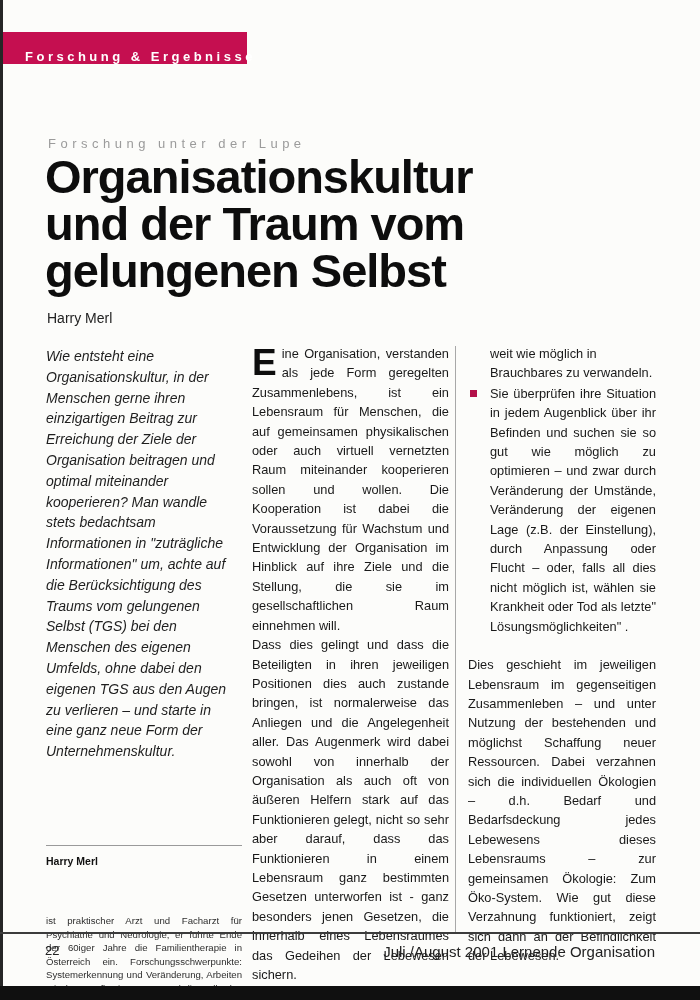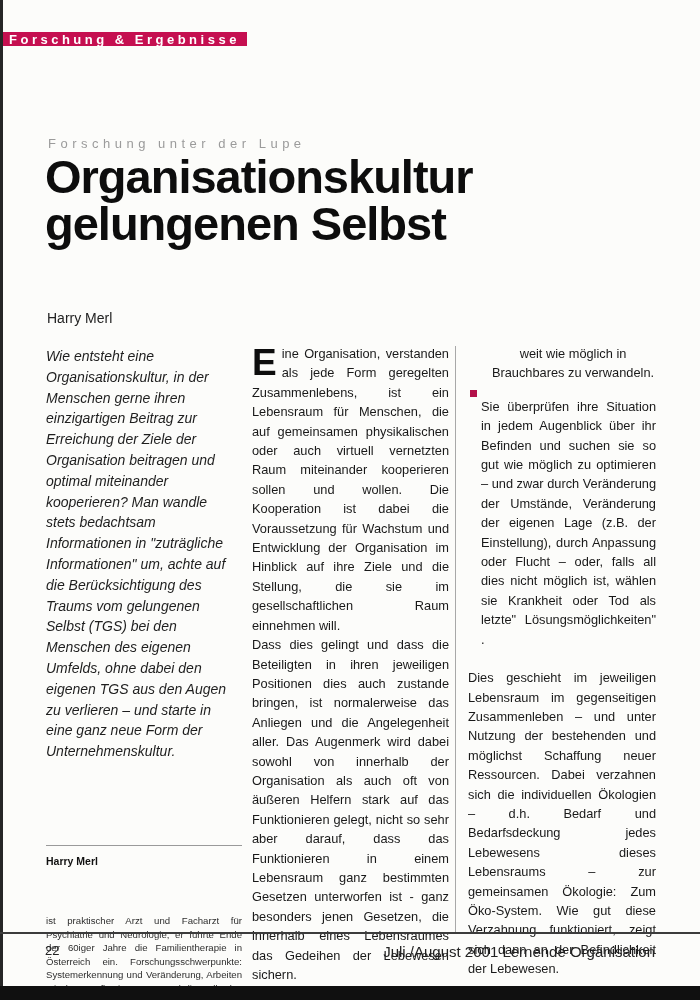--- a/index.html
+++ b/index.html
@@ -6,22 +6,22 @@
   .page{
     position:relative;width:700px;height:1000px;margin:0 auto;
     background:#fcfcfa;overflow:hidden;
     font-family:"Liberation Sans","DejaVu Sans",sans-serif;
     color:#1c1c1c;
   }
   .scan-edge-left{position:absolute;left:0;top:0;width:3px;height:100%;background:#262626;}
   .scan-edge-bottom{position:absolute;left:0;bottom:0;width:100%;height:14px;background:#101010;}
 
   .banner{
-    position:absolute;left:3px;top:32px;width:244px;height:14px;
-    display:flex;align-items:flex-start;padding-left:6px;box-sizing:border-box;
+    position:absolute;left:3px;top:32px;width:244px;height:32px;
+    display:flex;align-items:flex-end;padding-left:22px;box-sizing:border-box;
   }
   .banner span{
     color:#ffffff;font-size:13px;font-weight:700;letter-spacing:3.5px;white-space:nowrap;
   }
   .kicker{
     position:absolute;left:48px;top:136px;
     color:#9b9b9b;font-size:13px;letter-spacing:4.5px;white-space:nowrap;
   }
   .title{
     position:absolute;left:45px;top:153px;width:560px;
@@ -45,24 +45,24 @@
   
   .col{position:absolute;top:344px;font-size:12.8px;line-height:19.4px;color:#191919;text-align:justify;}
   .col-mid{left:252px;width:197px;}
   .col-right{left:468px;width:188px;}
   .divider{position:absolute;left:455px;top:346px;width:1px;height:586px;background:#a8a8a8;}
 
   .dropcap{float:left;font-weight:700;font-size:37px;line-height:31px;margin:3px 5px 0 0;color:#0d0d0d;}
   .para{margin:0 0 0 0;}
   .gap{height:19px;}
 
-  .bullet-row{display:flex;margin-top:1px;flex-direction:column;}
+  .bullet-row{display:flex;margin-top:1px;}
   .bullet-sq{flex:0 0 7px;width:7px;height:7px;margin:6px 0 0 2px;background:#b31049;}
   .bullet-text{flex:1;padding-left:13px;text-align:justify;}
-  .bullet-cont{padding-left:22px;text-align:center;}
+  .bullet-cont{padding-left:22px;text-align:left;}
 
   .subhead{font-size:13.4px;line-height:18.5px;font-weight:700;color:#0f0f0f;text-align:left;margin:10px 0 4px 0;}
 
   
   .footer-rule{position:absolute;left:0;top:932px;width:700px;height:2px;background:#3c3c3c;}
   .page-number{position:absolute;left:45px;top:943px;font-size:13px;color:#222;}
   .issue{position:absolute;right:45px;top:943px;font-size:15px;color:#222;}
 </style>
 </head>
 <body>
@@ -72,20 +72,21 @@
   <div class="scan-edge-left"></div>
 
   <div class="banner" style="background:#c50f50;">
     <span>Forschung &amp; Ergebnisse</span>
   </div>
 
   <div class="kicker">Forschung unter der Lupe</div>
 
   <h1 class="title" style="margin:0;">
     <span>Organisationskultur</span>
+    <span>und der Traum vom</span>
     <span>gelungenen Selbst</span>
   </h1>
 
   <div class="author">Harry Merl</div>
 
   <div class="intro">Wie entsteht eine Organisationskultur, in der Menschen gerne ihren einzigartigen Beitrag zur Erreichung der Ziele der Organisation beitragen und optimal miteinander kooperieren? Man wandle stets bedachtsam Informationen in "zuträgliche Informationen" um, achte auf die Berücksichtigung des Traums vom gelungenen Selbst (TGS) bei den Menschen des eigenen Umfelds, ohne dabei den eigenen TGS aus den Augen zu verlieren – und starte in eine ganz neue Form der Unternehmenskultur.</div>
 
   <div class="bio">
     <div class="bio-name">Harry Merl</div>
     <div class="bio-text">ist praktischer Arzt und Facharzt für Psychiatrie und Neurologie; er führte Ende der 60iger Jahre die Familientherapie in Österreich ein. Forschungsschwerpunkte: Systemerkennung und Veränderung, Arbeiten mit dem "Reflecting Team" und die Rolle des Selbst in der systemischen Therapie. Zahlreiche Veröffentlichungen zum Thema "Veränderung".</div>

